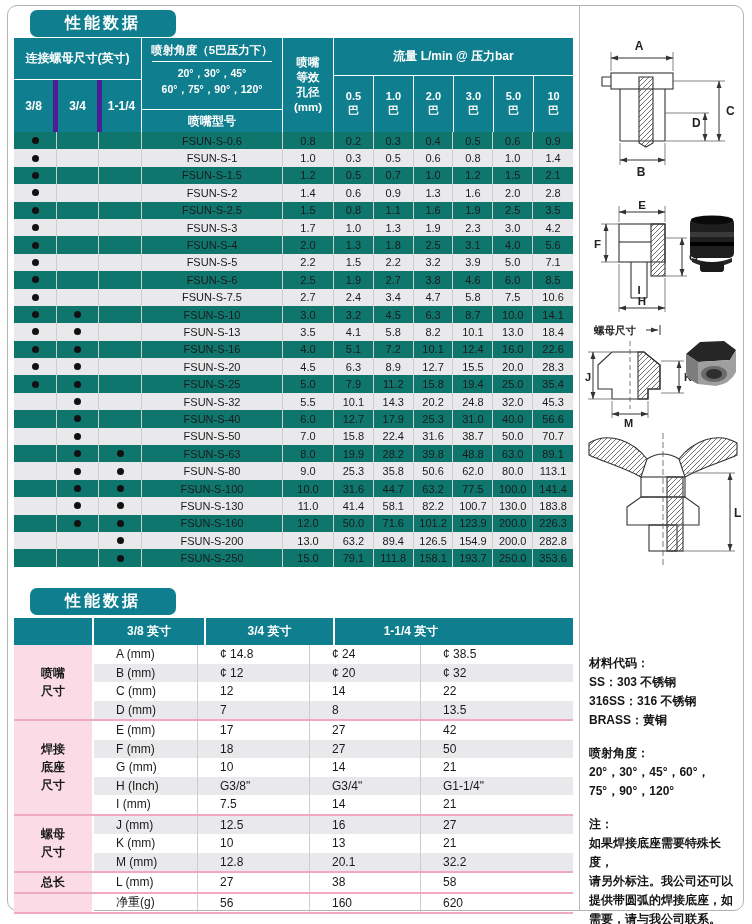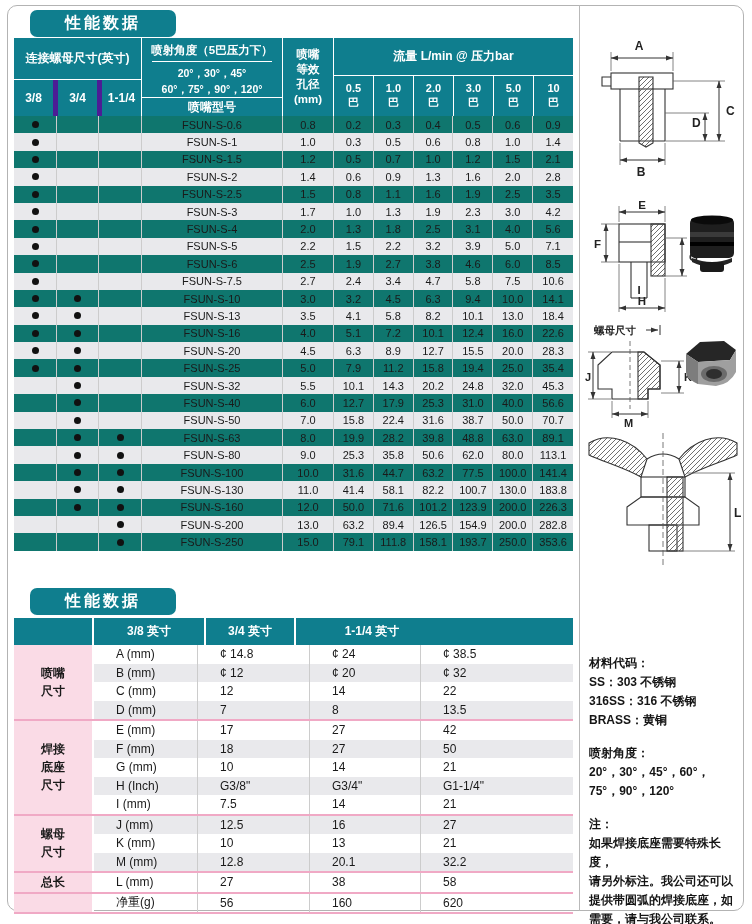--- a/index.html
+++ b/index.html
@@ -10,21 +10,21 @@
   .vdivider{position:absolute;left:579px;top:5px;width:1px;height:906px;background:#b9b9b9;}
 
   .banner{position:absolute;left:30px;width:146px;height:27px;background:#0f7e8e;color:#fff;
           font-size:16px;font-weight:bold;letter-spacing:3px;border-radius:7px;
           display:flex;align-items:center;justify-content:center;text-align:center;}
   .banner1{top:10px;}
   .banner2{top:588px;}
 
   
   .ptable{position:absolute;left:14px;top:38px;width:559px;}
-  .phead{display:flex;height:78px;background:#0f7e8e;color:#fff;text-align:center;box-sizing:border-box;}
+  .phead{display:flex;height:94px;background:#0f7e8e;color:#fff;text-align:center;box-sizing:border-box;}
   .phead *{box-sizing:border-box;}
   .ph-nut{width:128px;display:flex;flex-direction:column;border-right:1px solid #fff;}
   .ph-nut-title{height:42px;display:flex;align-items:center;justify-content:center;
                 font-size:12px;font-weight:bold;border-bottom:1px solid #fff;}
   .ph-nut-cols{flex:1;display:flex;}
   .ph-nut-col{flex:1;display:flex;align-items:center;justify-content:center;
               font-size:12px;font-weight:bold;border-right:5px solid #4c1d95;}
   .ph-nut-col:last-child{border-right:none;}
   .ph-angle{width:141px;display:flex;flex-direction:column;border-right:1px solid #fff;}
   .ph-angle-title{padding:5px 4px 3px 4px;font-size:11.5px;font-weight:bold;}
@@ -58,21 +58,21 @@
   
   .rt{position:absolute;}
   svg text{font-family:"Liberation Sans","DejaVu Sans",sans-serif;}
 
   
   .dtable{position:absolute;left:14px;top:618px;width:559px;}
   .dtable *{box-sizing:border-box;}
   .dhead{display:flex;height:27px;background:#0f7e8e;color:#fff;font-size:12px;font-weight:bold;}
   .dh{display:flex;align-items:center;justify-content:center;border-right:2px solid #fff;height:100%;}
   .dh:last-child{border-right:none;}
-  .dh0{width:80px;}.dh1{width:104px;}.dh2{width:112px;}.dh3{width:90px;}.dh4{width:152px;}
+  .dh0{width:80px;}.dh1{width:104px;}.dh2{width:112px;}.dh3{width:129px;}.dh4{width:152px;}
   .dbody{border-bottom:2px solid #f0a9c5;}
   .dgroup{display:flex;}
   .dgroup.gsep{border-top:2px solid #f0a9c5;}
   .dglabel{width:80px;background:#fadbe6;display:flex;align-items:center;justify-content:center;
            text-align:center;white-space:pre-line;font-size:12px;font-weight:bold;line-height:1.5;
            border-right:2px solid #fff;}
   .dgrows{flex:1;}
   .drow{display:flex;height:18.5px;}
   .drow.shade{background:#e9e9ec;}
   .dc{display:flex;align-items:center;border-right:1px solid #ccc;height:100%;
@@ -291,21 +291,21 @@
           </div>
           <div class="pc pc-c1">
             <span class="dot"></span>
           </div>
           <div class="pc pc-c2"></div>
           <div class="pc pc-model">FSUN-S-10</div>
           <div class="pc pc-orif">3.0</div>
           <div class="pc pc-flow">3.2</div>
           <div class="pc pc-flow">4.5</div>
           <div class="pc pc-flow">6.3</div>
-          <div class="pc pc-flow">9.4</div>
+          <div class="pc pc-flow">8.7</div>
           <div class="pc pc-flow">10.0</div>
           <div class="pc pc-flow">14.1</div>
         </div>
         <div class="prow shade">
           <div class="pc pc-c0">
             <span class="dot"></span>
           </div>
           <div class="pc pc-c1">
             <span class="dot"></span>
           </div>

